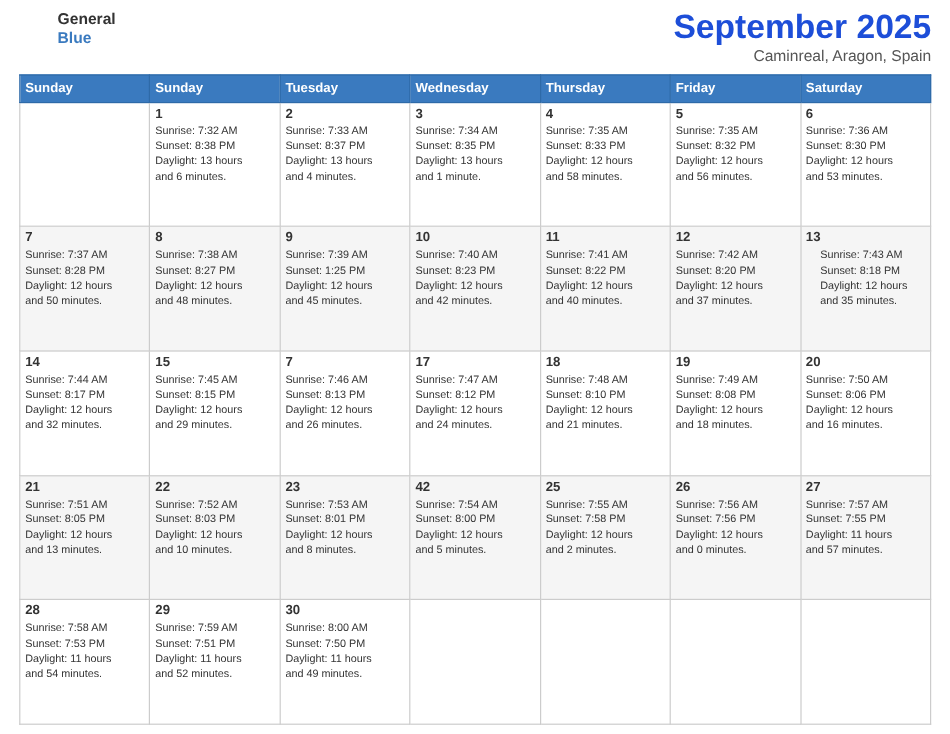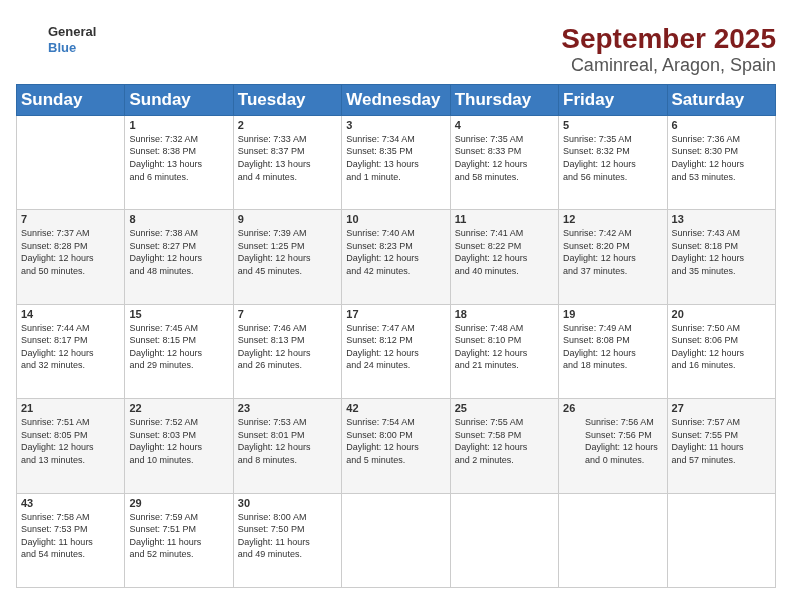--- a/index.html
+++ b/index.html
@@ -6,21 +6,21 @@
     body {
       font-family: Arial, sans-serif;
       background: #fff;
       width: 792px;
       height: 612px;
       overflow: hidden;
     }
     .page {
       width: 792px;
       height: 612px;
-      padding: 24px 16px;
+      padding: 8px 16px;
       display: flex;
       flex-direction: column;
     }
     .header {
       display: flex;
       align-items: flex-start;
       justify-content: space-between;
       margin-bottom: 8px;
     }
     .logo {
@@ -41,38 +41,38 @@
     .logo-icon {
       width: 28px;
       height: 28px;
     }
     .title-block {
       text-align: right;
     }
     .month-title {
       font-size: 28px;
       font-weight: bold;
-      color: #7f1d1d;
+      color: #1d4ed8;
       line-height: 1.1;
     }
     .location {
-      font-size: 18px;
+      font-size: 13px;
       color: #555;
     }
     .calendar {
       flex: 1;
       border: 1px solid #ccc;
       border-collapse: collapse;
       width: 100%;
       table-layout: fixed;
     }
     .calendar th {
       background-color: #3a7abf;
       color: #fff;
-      font-size: 17px;
+      font-size: 11px;
       font-weight: bold;
       padding: 5px 4px;
       text-align: left;
       border: 1px solid #2e6aa8;
     }
     .calendar td {
       vertical-align: top;
       border: 1px solid #ccc;
       padding: 3px 4px;
       font-size: 9px;
@@ -208,21 +208,21 @@
           </td>
           <td>
             <div class="day-num">12</div>
             <div class="cell-info" style="white-space: pre-wrap;">Sunrise: 7:42 AM
 Sunset: 8:20 PM
 Daylight: 12 hours
 and 37 minutes.</div>
           </td>
           <td>
             <div class="day-num">13</div>
-            <div class="cell-info" style="white-space: pre-wrap;">Sunrise: 7:43 AM
+            <div class="cell-info" style="white-space: pre-wrap; margin-left: 12px;">Sunrise: 7:43 AM
 Sunset: 8:18 PM
 Daylight: 12 hours
 and 35 minutes.</div>
           </td>
         </tr>
         <tr>
           <td>
             <div class="day-num">14</div>
             <div class="cell-info" style="white-space: pre-wrap;">Sunrise: 7:44 AM
 Sunset: 8:17 PM
@@ -303,36 +303,36 @@
           </td>
           <td>
             <div class="day-num">25</div>
             <div class="cell-info" style="white-space: pre-wrap;">Sunrise: 7:55 AM
 Sunset: 7:58 PM
 Daylight: 12 hours
 and 2 minutes.</div>
           </td>
           <td>
             <div class="day-num">26</div>
-            <div class="cell-info" style="white-space: pre-wrap; margin-left: 22px;">Sunrise: 7:56 AM
+            <div class="cell-info" style="white-space: pre-wrap;">Sunrise: 7:56 AM
 Sunset: 7:56 PM
 Daylight: 12 hours
 and 0 minutes.</div>
           </td>
           <td>
             <div class="day-num">27</div>
             <div class="cell-info" style="white-space: pre-wrap;">Sunrise: 7:57 AM
 Sunset: 7:55 PM
 Daylight: 11 hours
 and 57 minutes.</div>
           </td>
         </tr>
         <tr>
           <td>
-            <div class="day-num">43</div>
+            <div class="day-num">28</div>
             <div class="cell-info" style="white-space: pre-wrap;">Sunrise: 7:58 AM
 Sunset: 7:53 PM
 Daylight: 11 hours
 and 54 minutes.</div>
           </td>
           <td>
             <div class="day-num">29</div>
             <div class="cell-info" style="white-space: pre-wrap;">Sunrise: 7:59 AM
 Sunset: 7:51 PM
 Daylight: 11 hours

